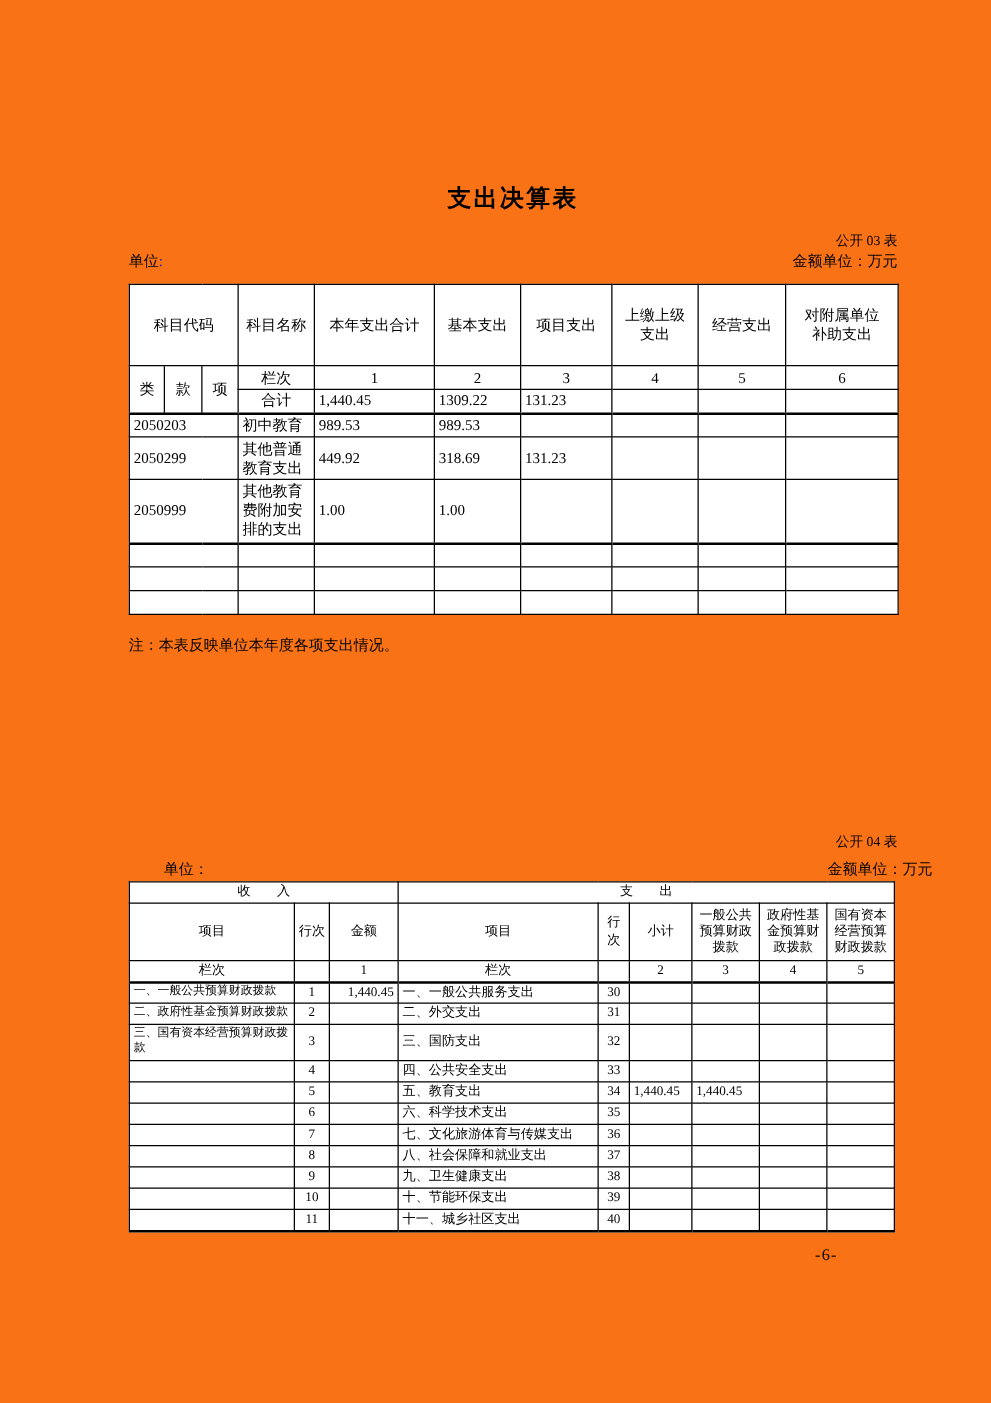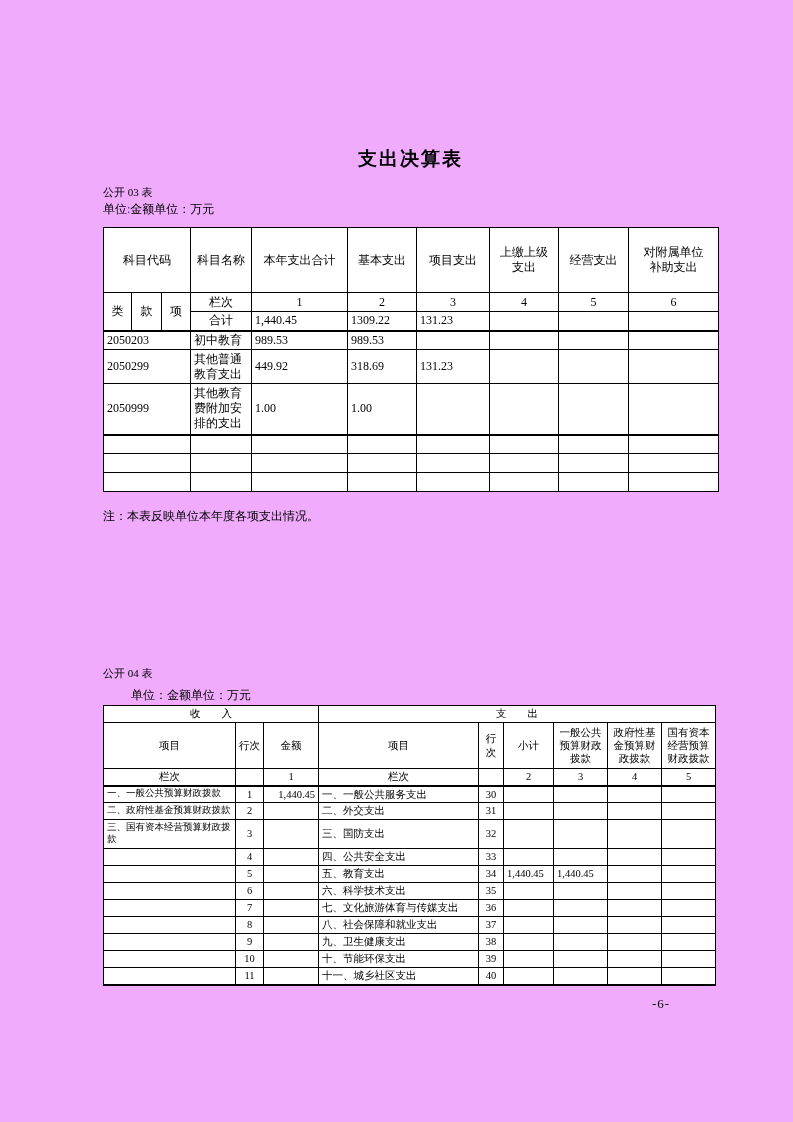--- a/index.html
+++ b/index.html
@@ -1,23 +1,23 @@
 <!DOCTYPE html>
 <html><head>
 <meta charset="utf-8">
 <style>
   html,body{margin:0;padding:0;background:#fff;}
-  .page{position:relative;width:793px;height:1122px;background:#f0abfc;color:#000;
+  .page{position:relative;width:793px;height:1122px;background:#f97316;color:#000;
         font-family:"Liberation Serif","DejaVu Serif",serif;overflow:hidden;}
   .doc-title{position:absolute;left:103px;width:615px;text-align:center;
         font-family:"Liberation Sans","DejaVu Sans",sans-serif;font-weight:bold;
         font-size:19px;letter-spacing:2px;}
-  .form-no{position:absolute;left:103px;width:615px;text-align:left;font-size:11px;}
+  .form-no{position:absolute;left:103px;width:615px;text-align:right;font-size:11px;}
   .meta-line{position:absolute;left:103px;width:615px;display:flex;
-        font-size:12px;}
+        justify-content:space-between;font-size:12px;}
   .blue{color:#2222cc;}
   table.t{position:absolute;left:103px;border-collapse:collapse;table-layout:fixed;background:#fff;}
   table.t td,table.t th{border:1px solid #000;padding:1px 3px;vertical-align:middle;
         white-space:pre-line;overflow:hidden;font-weight:normal;line-height:1.25;}
   #table1{top:227px;width:615px;font-size:12px;}
   #table2{top:705px;width:612px;font-size:10.5px;}
   .c{text-align:center;} .l{text-align:left;} .r{text-align:right;}
   .b{font-weight:bold;}
   .hlb{border:2px solid #000;}
   tr.tt td{border-top:2px solid #000;}

